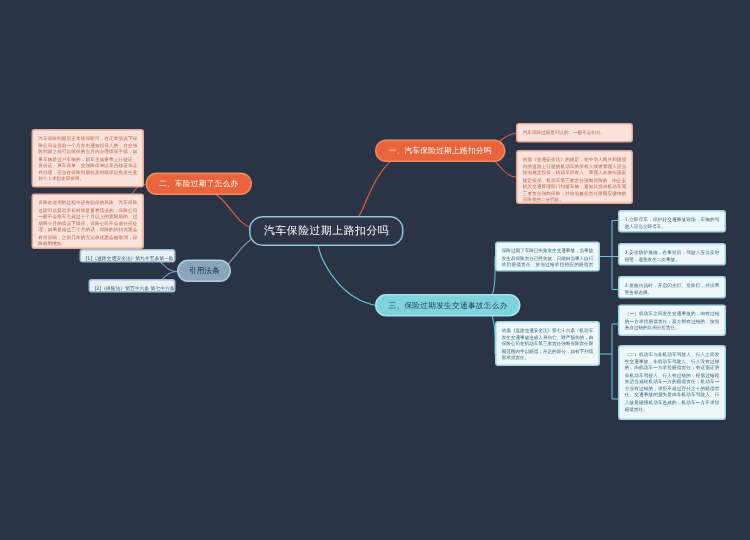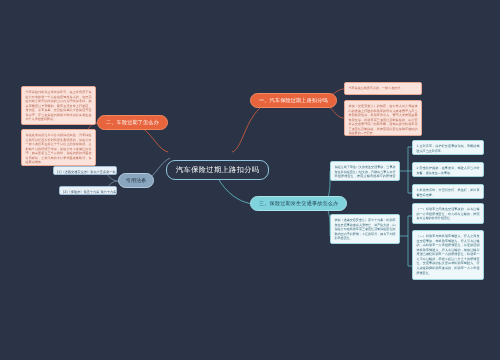--- a/index.html
+++ b/index.html
@@ -130,21 +130,21 @@
     <path d="M408,171 L408,193" stroke="#66c3cf" stroke-width="0.7" fill="none"></path>
     <path d="M408,193 L412,193" stroke="#66c3cf" stroke-width="0.7" fill="none"></path>
 
     <path d="M400,236 L408,236" stroke="#66c3cf" stroke-width="0.7" fill="none"></path>
     <path d="M408,236 L408,216" stroke="#66c3cf" stroke-width="0.7" fill="none"></path>
     <path d="M408,216 L412,216" stroke="#66c3cf" stroke-width="0.7" fill="none"></path>
     <path d="M408,236 L408,266" stroke="#66c3cf" stroke-width="0.7" fill="none"></path>
     <path d="M408,266 L412,266" stroke="#66c3cf" stroke-width="0.7" fill="none"></path>
   </svg>
 
-  <div class="node central" style="left:166px;top:144px;margin-top:16px;">汽车保险过期上路扣分吗</div>
+  <div class="node central" style="left:166px;top:144px;">汽车保险过期上路扣分吗</div>
 
   <div class="node pill-orange" style="left:250px;top:93px;">一、汽车保险过期上路扣分吗</div>
   <div class="node box box-pink" style="left:344px;top:82px;width:78px;height:13px;">汽车保险过期是可以的，一般不会扣分。</div>
   <div class="node box box-pink" style="left:344px;top:100px;width:78px;height:36px;">依据《交通安全法》的规定，在中华人民共和国境内的道路上行驶的机动车的所有人或者管理人应当按照规定投保，机动车所有人、管理人未按照国家规定投保，机动车第三者责任强制保险的，由公安机关交通管理部门扣留车辆，通知其提供机动车第三者责任强制保险，并按照最低责任限额应缴纳的保险费的二倍罚款。</div>
 
   <div class="node pill-orange" style="left:97px;top:115px;">二、车险过期了怎么办</div>
   <div class="node box box-pink" style="left:21px;top:86px;width:75px;height:39px;">汽车保险到期后正常续保即可，在正常情况下保险公司会提前一个月左右通知投保人的，在交强险到期之前可以续保的当月内办理续保手续，如果车辆是过户车辆的，新车主需要带上行驶证、身份证、原车保单、交强险保单以及合格证等证件办理，应当在保险到期前及时续保以免发生意外个人承担全部费用。</div>
   <div class="node box box-pink" style="left:21px;top:129px;width:75px;height:37px;">保险在使用的过程中还有脱保的风险，汽车保险过期可以延迟多长时间是要看情况的，保险公司一般不会给车主超过十个月以上的宽限期的。过期两个月的情况下续保，保险公司不会做任何处理，如果是超过三个月的话，保险的折扣优惠会有所影响，之前几年的无记录优惠会被取消，保险费用增加。</div>
 
   <div class="node pill-blue" style="left:118px;top:173px;">引用法条</div>

